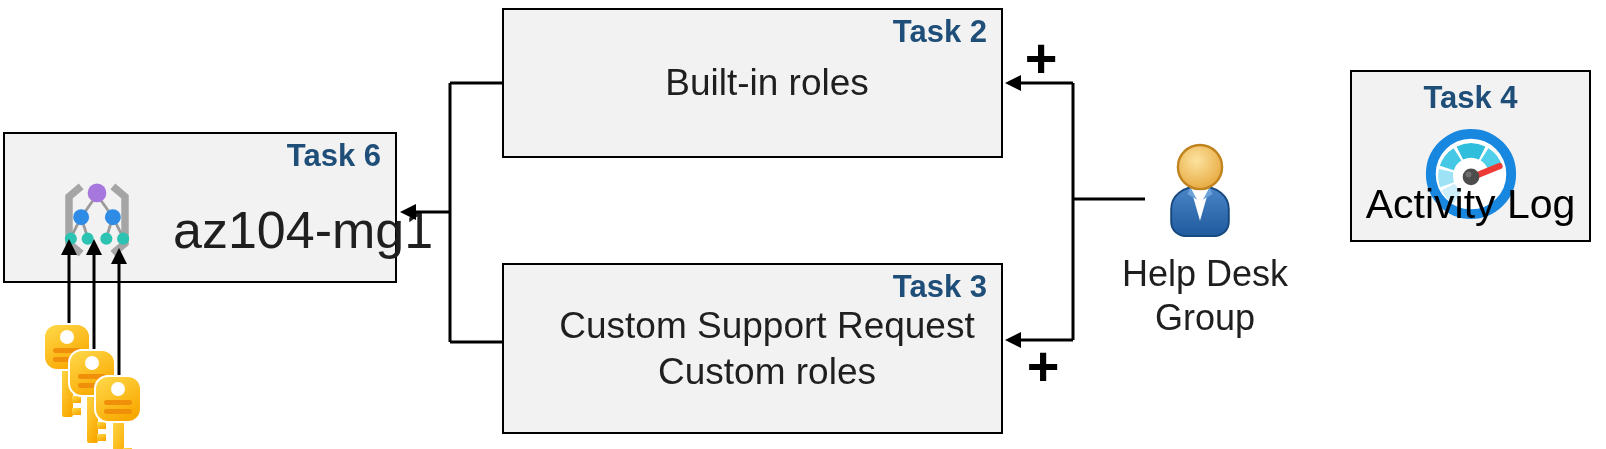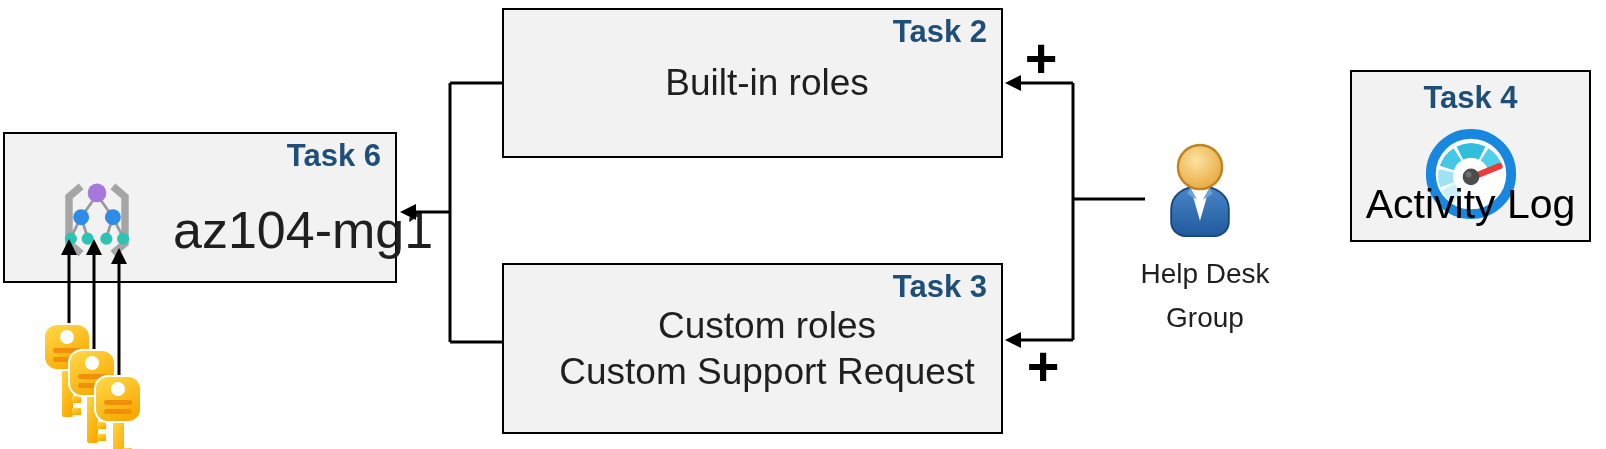--- a/index.html
+++ b/index.html
@@ -23,21 +23,21 @@
     position:absolute;left:168px;top:66px;font-size:52px;color:#1f1f1f;white-space:nowrap;
   }
   #mg-icon{position:absolute;left:50px;top:44px;}
   #gauge-icon{position:absolute;left:50%;transform:translateX(-50%);top:52px;}
   #task4-title{
     position:absolute;left:0;right:0;bottom:12px;text-align:center;font-size:41px;color:#000000;
   }
   #person-icon{position:absolute;left:1152px;top:142px;}
   #actor-label{
     position:absolute;left:1110px;top:252px;width:190px;text-align:center;
-    font-size:28px;line-height:44px;color:#1f1f1f;
+    font-size:36px;line-height:44px;color:#1f1f1f;
   }
   .plus{
     position:absolute;font-size:56px;font-weight:700;color:#000000;line-height:56px;width:44px;text-align:center;
   }
   #plus-task2{left:1019px;top:30px;}
   #plus-task3{left:1021px;top:338px;}
   #connectors{position:absolute;left:0;top:0;pointer-events:none;}
   #keys-icon{position:absolute;left:36px;top:316px;}
 </style>
 </head>
@@ -72,22 +72,22 @@
   <div class="box" id="box-task2" style="left:502px;top:8px;width:501px;height:150px;">
     <span class="task-label">Task 2</span>
     <div class="box-lines">
       <div>Built-in roles</div>
     </div>
   </div>
 
   <div class="box" id="box-task3" style="left:502px;top:263px;width:501px;height:171px;">
     <span class="task-label">Task 3</span>
     <div class="box-lines">
+      <div>Custom Support Request</div>
       <div>Custom roles</div>
-      <div>Custom Support Request</div>
     </div>
   </div>
 
   <div class="box" id="box-task4" style="left:1350px;top:70px;width:241px;height:172px;">
     <span class="task-label centered">Task 4</span>
     <svg id="gauge-icon" width="98" height="98" viewBox="0 0 100 100">
       <circle cx="50" cy="51" r="41" fill="#ffffff" stroke="#1787e0" stroke-width="10"></circle>
       <g fill="none" stroke-width="15">
         <path d="M36.2 75.0 A26 26 0 0 1 26.6 64.4" stroke="#cdeefb"></path>
         <path d="M25.6 61.9 A26 26 0 0 1 24.6 47.6" stroke="#9ee2f6"></path>

